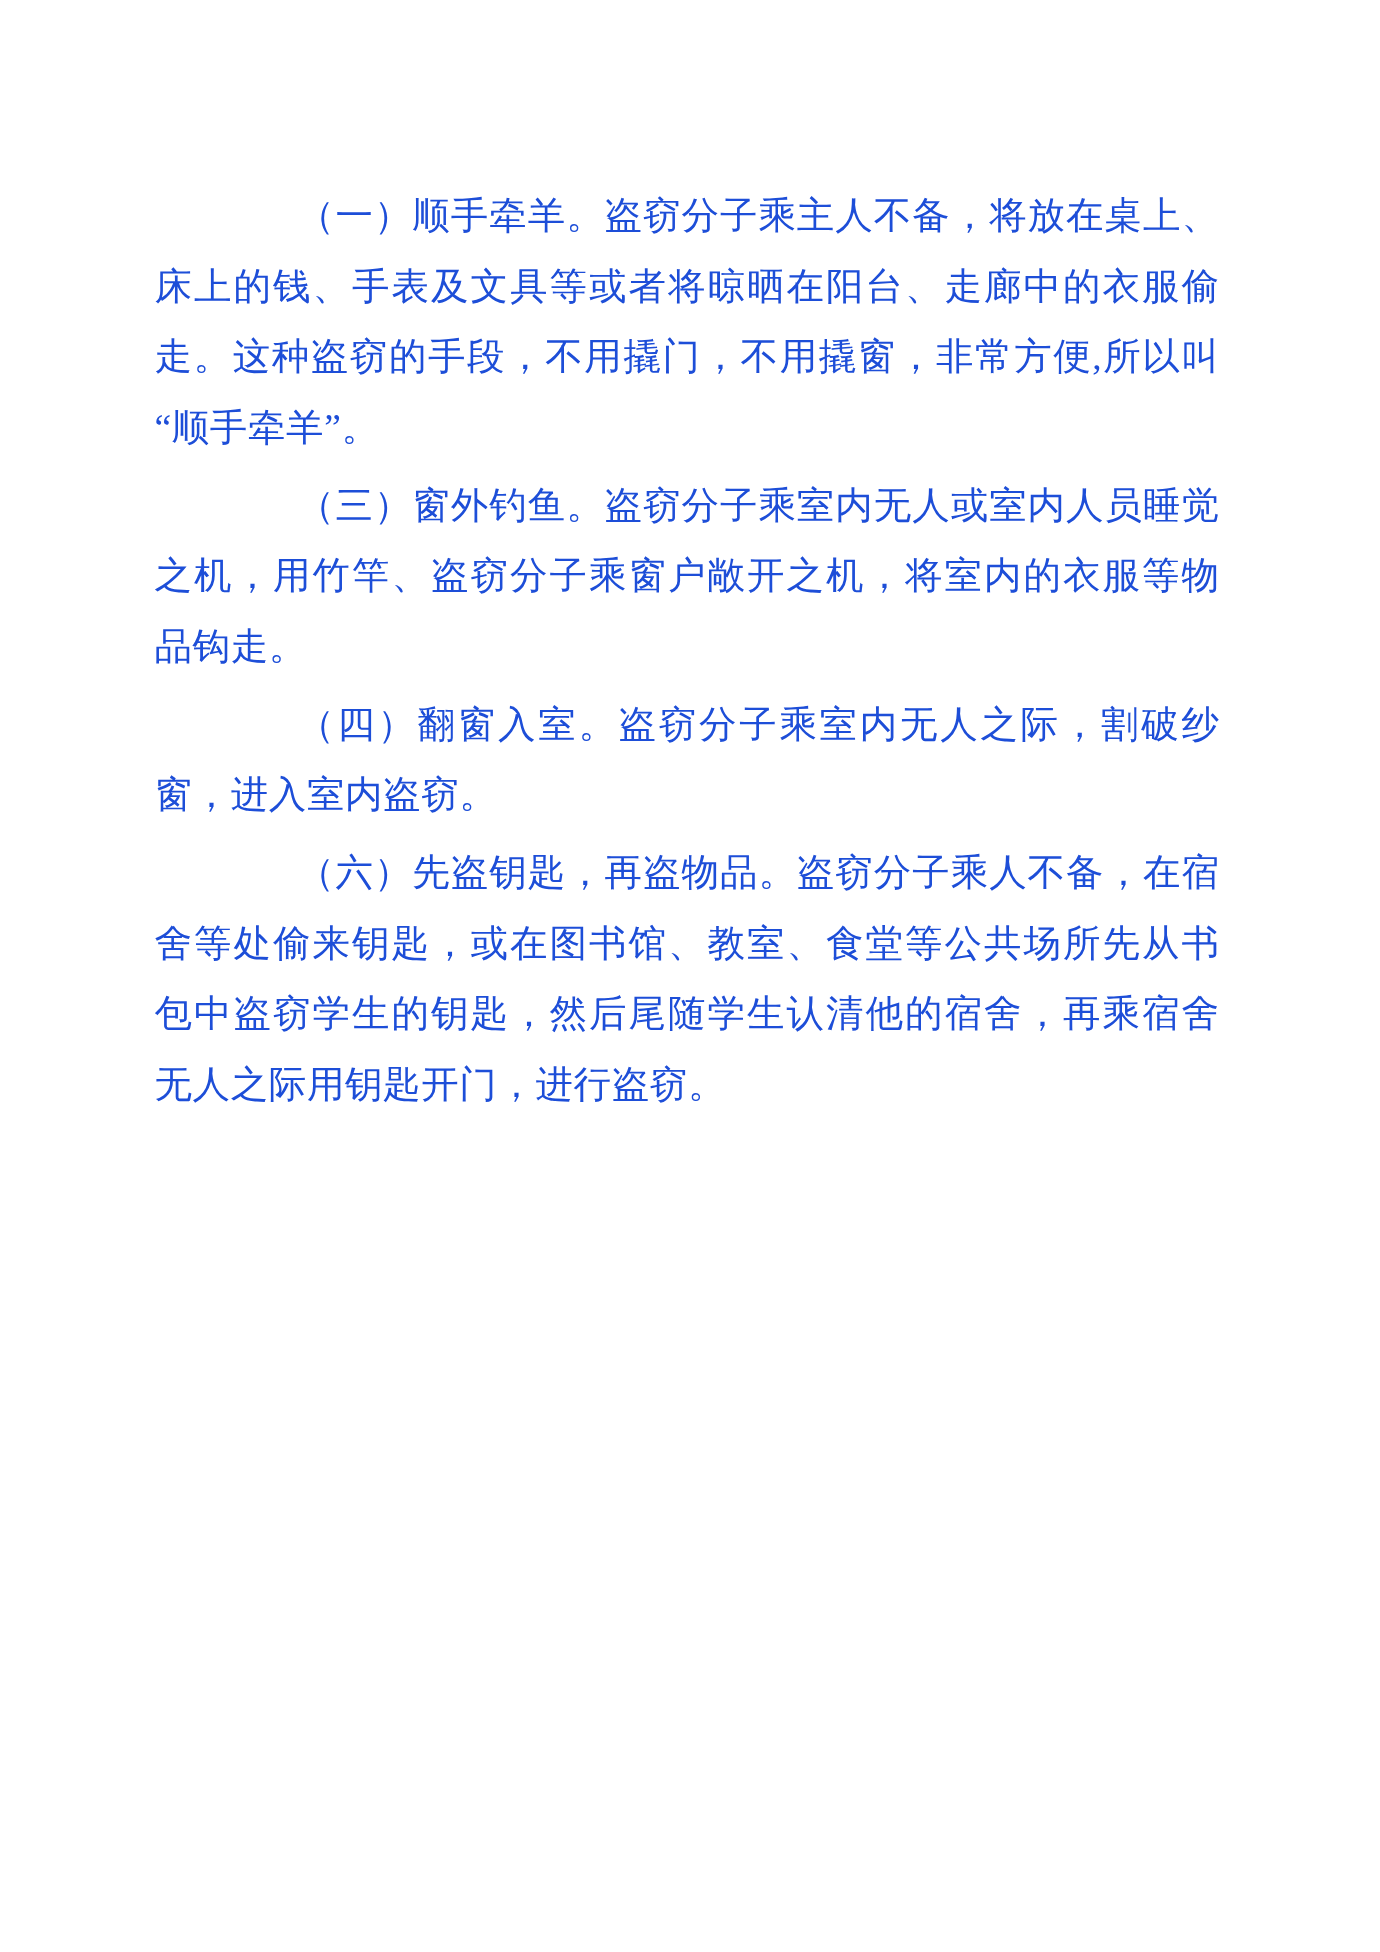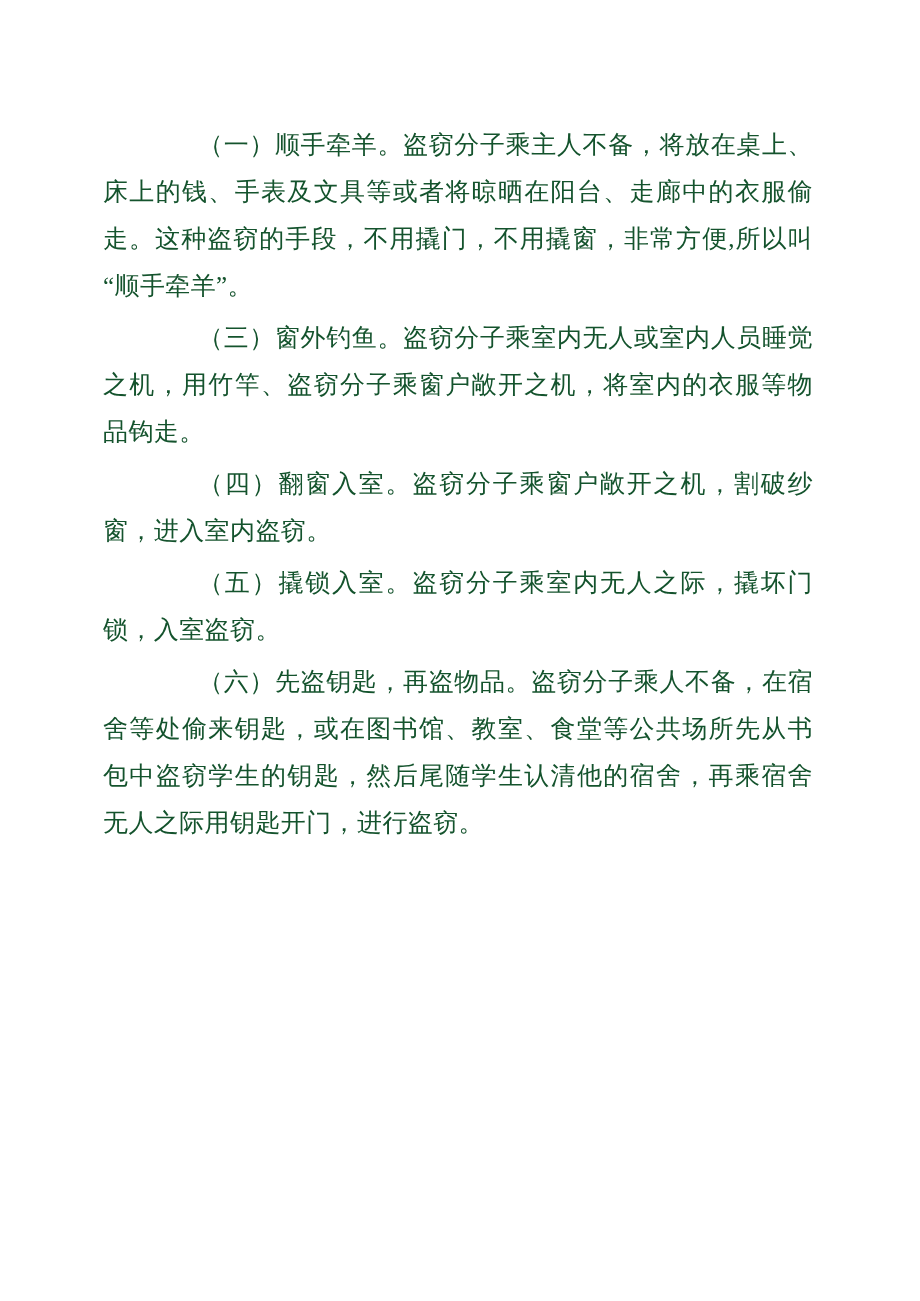--- a/index.html
+++ b/index.html
@@ -7,21 +7,21 @@
     padding: 0;
     background: #ffffff;
   }
   .page {
     position: relative;
     box-sizing: border-box;
     width: 920px;
     height: 1301px;
     margin: 0 auto;
     background: #ffffff;
-    color: #14532d;
+    color: #1d4ed8;
     overflow: hidden;
     padding: 121px 107px 0 103px;
     font-family: "Liberation Serif", "DejaVu Serif", serif;
     font-size: 25px;
     line-height: 47px;
     letter-spacing: 0.4px;
   }
   .para {
     margin: 0 0 5px 0;
     text-align: justify;
@@ -32,19 +32,18 @@
 </style>
 </head>
 <body>
 
 <main class="page">
   <p class="para list-indent">（一）顺手牵羊。盗窃分子乘主人不备，将放在桌上、床上的钱、手表及文具等或者将晾晒在阳台、走廊中的衣服偷走。这种盗窃的手段，不用撬门，不用撬窗，非常方便,所以叫“顺手牵羊”。</p>
 
 
   <p class="para list-indent">（三）窗外钓鱼。盗窃分子乘室内无人或室内人员睡觉之机，用竹竿、盗窃分子乘窗户敞开之机，将室内的衣服等物品钩走。</p>
 
-  <p class="para list-indent">（四）翻窗入室。盗窃分子乘窗户敞开之机，割破纱窗，进入室内盗窃。</p>
+  <p class="para list-indent">（四）翻窗入室。盗窃分子乘室内无人之际，割破纱窗，进入室内盗窃。</p>
 
-  <p class="para list-indent">（五）撬锁入室。盗窃分子乘室内无人之际，撬坏门锁，入室盗窃。</p>
 
   <p class="para list-indent">（六）先盗钥匙，再盗物品。盗窃分子乘人不备，在宿舍等处偷来钥匙，或在图书馆、教室、食堂等公共场所先从书包中盗窃学生的钥匙，然后尾随学生认清他的宿舍，再乘宿舍无人之际用钥匙开门，进行盗窃。</p>
 
 </main>
 
 </body></html>

